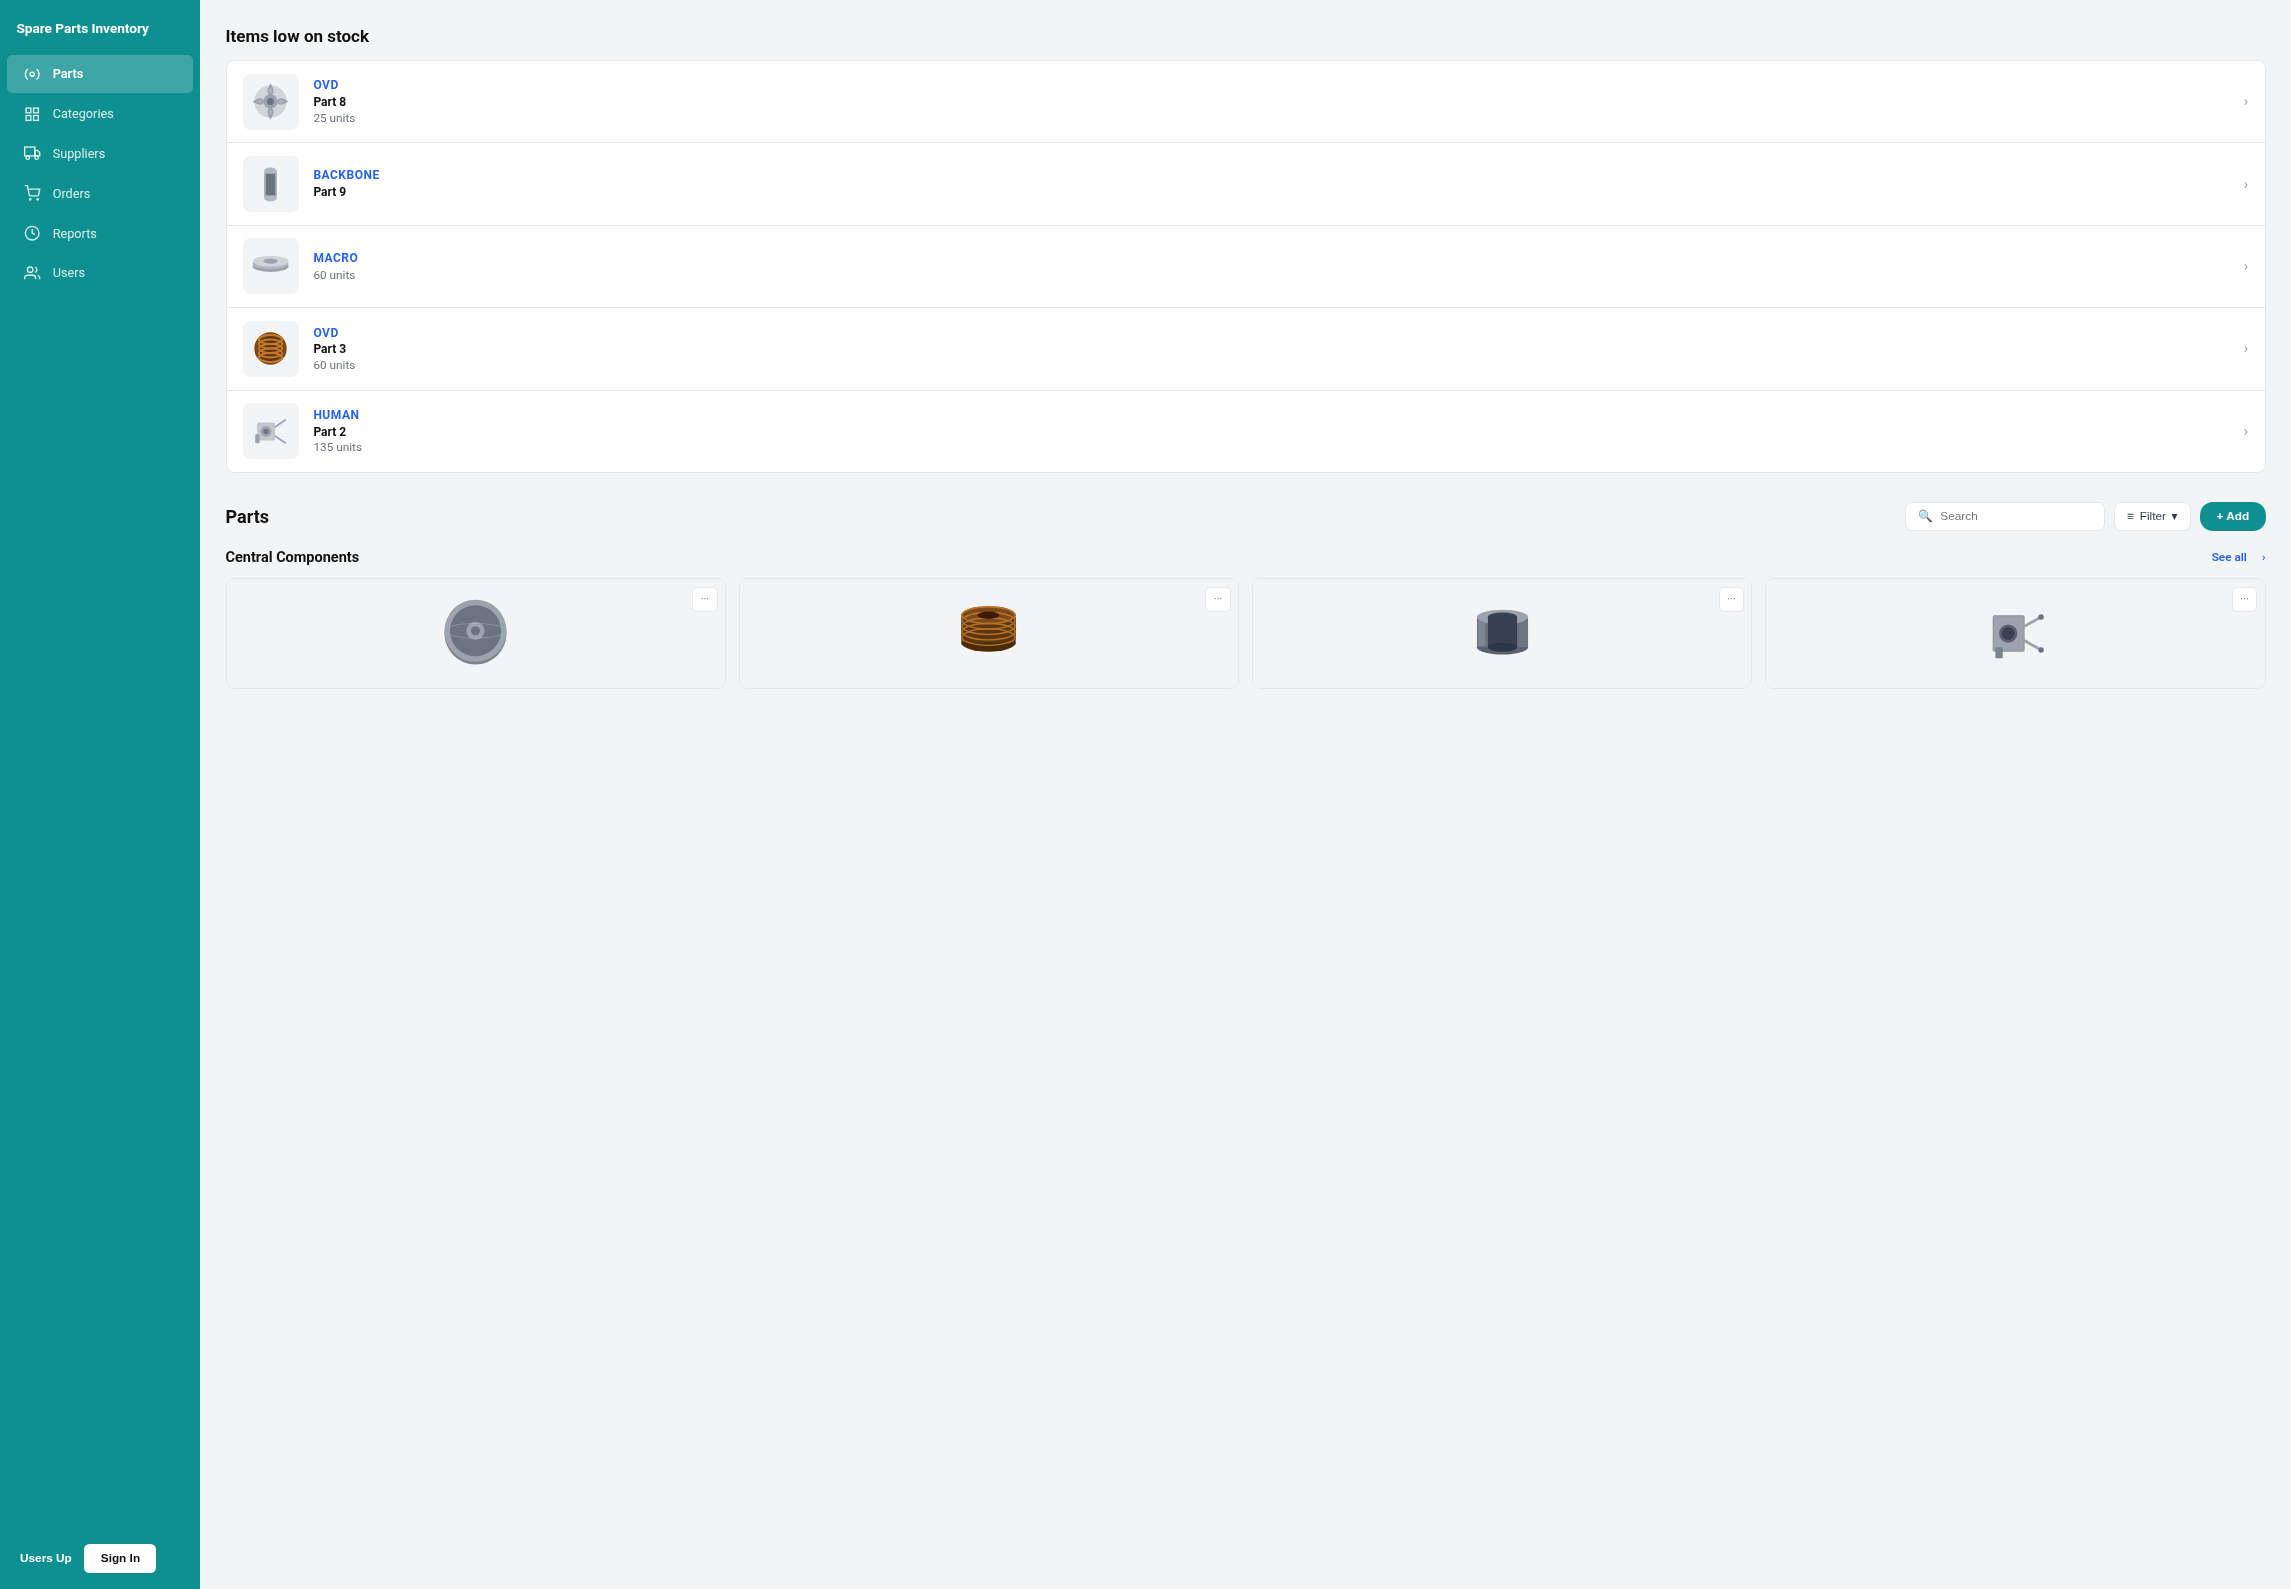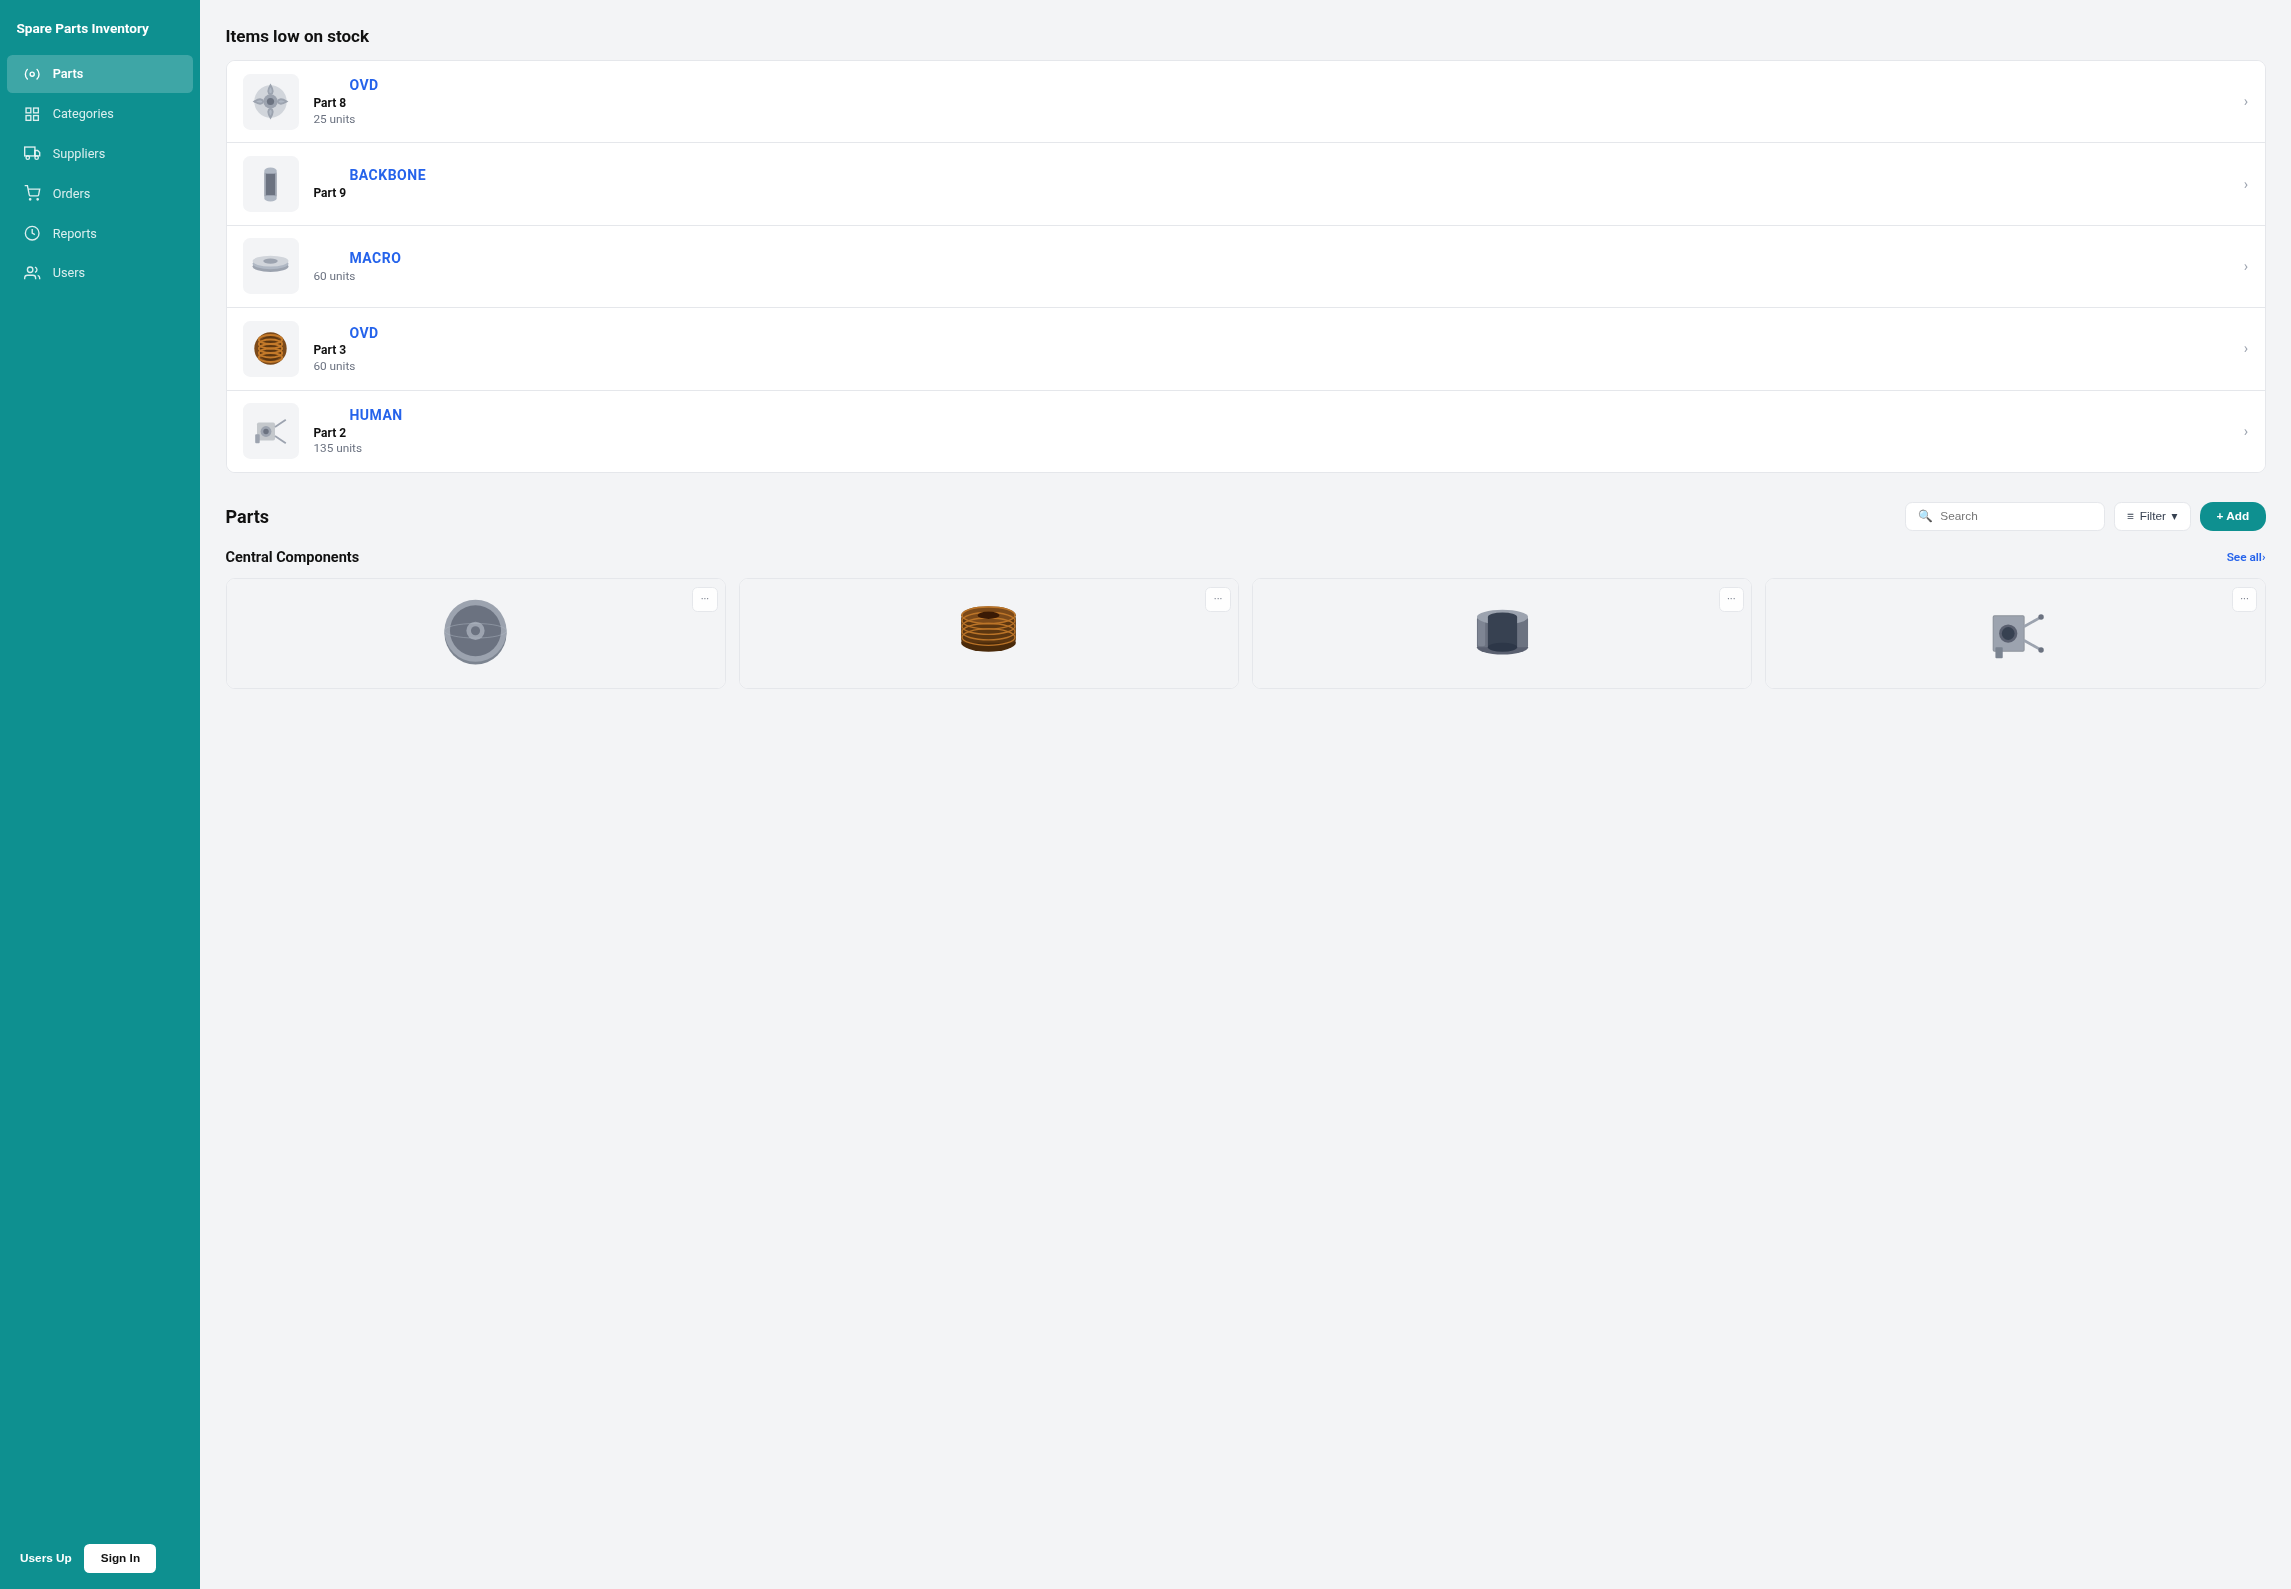--- a/index.html
+++ b/index.html
@@ -109,27 +109,26 @@
       background: #f3f4f6;
       margin-right: 14.5px;
       display: flex;
       align-items: center;
       justify-content: center;
       flex-shrink: 0;
       overflow: hidden;
     }
     .stock-info { flex: 1; }
     .stock-vendor {
-      font-size: 14px;
+      font-size: 12px;
       font-weight: 700;
       color: #2563eb;
       letter-spacing: 0.5px;
       text-transform: uppercase;
       margin-bottom: 2.7px;
-      margin-left: 36px;
     }
     .stock-name {
       font-size: 12px;
       font-weight: 700;
       color: #111;
       margin-bottom: 1.8px;
     }
     .stock-units {
       font-size: 11.8px;
       color: #6b7280;
@@ -213,21 +212,21 @@
       font-weight: 700;
       color: #111;
     }
     .see-all {
       font-size: 11.8px;
       color: #2563eb;
       font-weight: 600;
       cursor: pointer;
       display: flex;
       align-items: center;
-      gap: 0;
+      gap: 15px;
     }
 
     
     .card-grid {
       display: grid;
       grid-template-columns: repeat(4, 1fr);
       gap: 12.7px;
     }
     .part-card {
       background: white;

